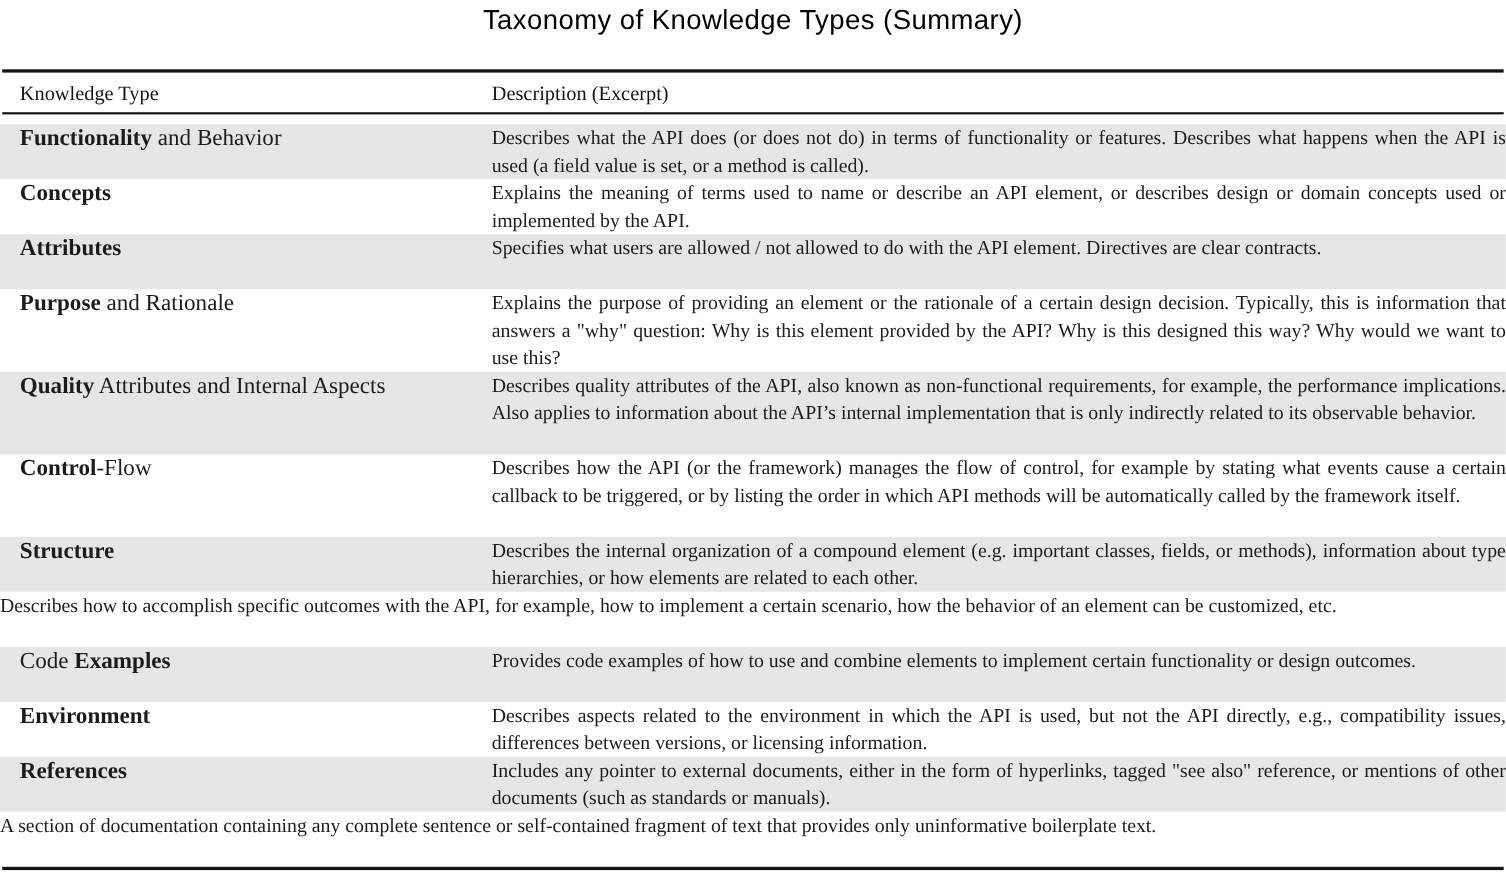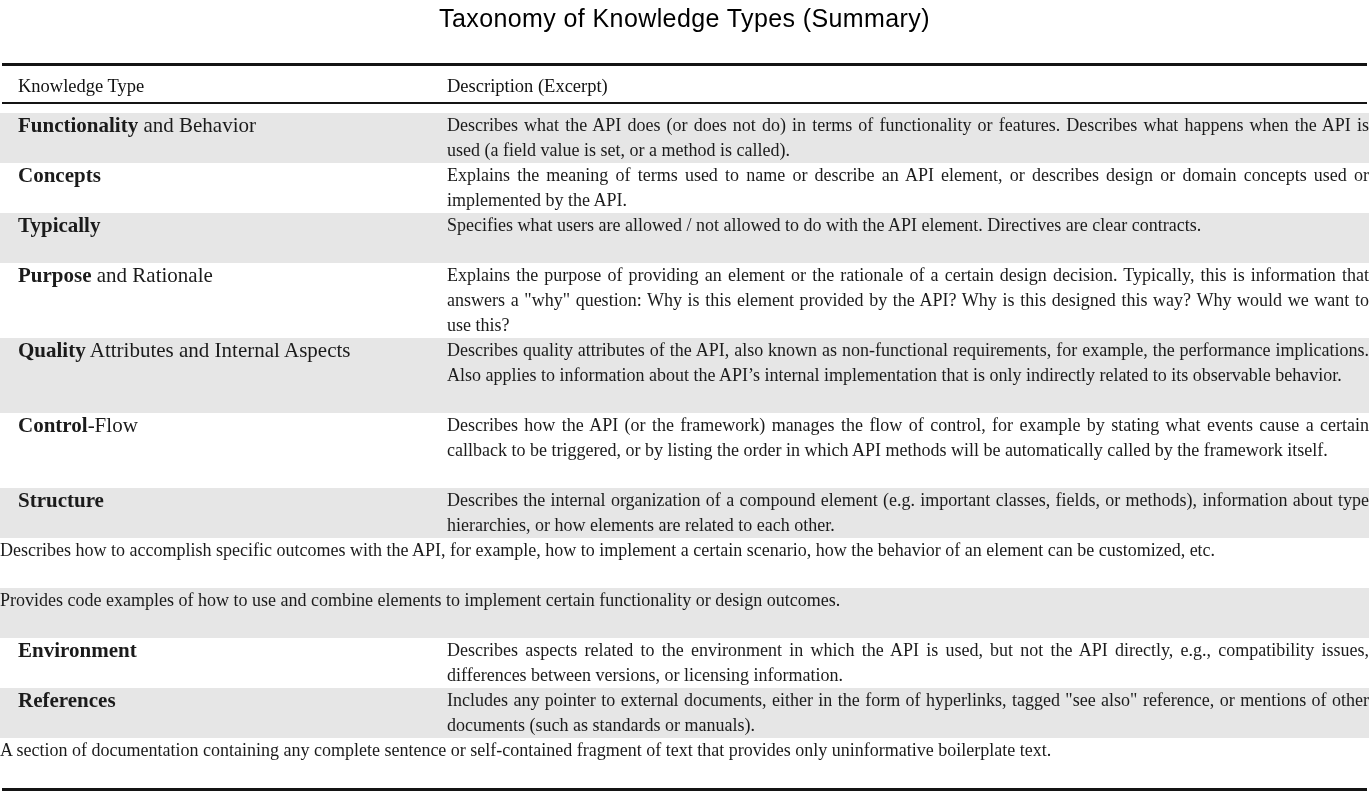--- a/index.html
+++ b/index.html
@@ -91,21 +91,21 @@
   <div class="table-body" id="table-body">
       <div class="row">
         <div class="col-type"><span class="seg-bold">Functionality</span><span class="seg-regular"> and Behavior</span></div>
         <div class="col-desc">Describes what the API does (or does not do) in terms of functionality or features. Describes what happens when the API is used (a field value is set, or a method is called).</div>
       </div>
       <div class="row">
         <div class="col-type"><span class="seg-bold">Concepts</span></div>
         <div class="col-desc">Explains the meaning of terms used to name or describe an API element, or describes design or domain concepts used or implemented by the API.</div>
       </div>
       <div class="row">
-        <div class="col-type"><span class="seg-bold">Typically</span></div>
+        <div class="col-type"><span class="seg-bold">Attributes</span></div>
         <div class="col-desc">Specifies what users are allowed / not allowed to do with the API element. Directives are clear contracts.</div>
       </div>
       <div class="row">
         <div class="col-type"><span class="seg-bold">Purpose</span><span class="seg-regular"> and Rationale</span></div>
         <div class="col-desc">Explains the purpose of providing an element or the rationale of a certain design decision. Typically, this is information that answers a "why" question: Why is this element provided by the API? Why is this designed this way? Why would we want to use this?</div>
       </div>
       <div class="row">
         <div class="col-type"><span class="seg-bold">Quality</span><span class="seg-regular"> Attributes and Internal Aspects</span></div>
         <div class="col-desc">Describes quality attributes of the API, also known as non-functional requirements, for example, the performance implications. Also applies to information about the API’s internal implementation that is only indirectly related to its observable behavior.</div>
       </div>
@@ -114,20 +114,21 @@
         <div class="col-desc">Describes how the API (or the framework) manages the flow of control, for example by stating what events cause a certain callback to be triggered, or by listing the order in which API methods will be automatically called by the framework itself.</div>
       </div>
       <div class="row">
         <div class="col-type"><span class="seg-bold">Structure</span></div>
         <div class="col-desc">Describes the internal organization of a compound element (e.g. important classes, fields, or methods), information about type hierarchies, or how elements are related to each other.</div>
       </div>
       <div class="row">
         <div class="col-desc">Describes how to accomplish specific outcomes with the API, for example, how to implement a certain scenario, how the behavior of an element can be customized, etc.</div>
       </div>
       <div class="row">
+        <div class="col-type"><span class="seg-regular">Code </span><span class="seg-bold">Examples</span></div>
         <div class="col-desc">Provides code examples of how to use and combine elements to implement certain functionality or design outcomes.</div>
       </div>
       <div class="row">
         <div class="col-type"><span class="seg-bold">Environment</span></div>
         <div class="col-desc">Describes aspects related to the environment in which the API is used, but not the API directly, e.g., compatibility issues, differences between versions, or licensing information.</div>
       </div>
       <div class="row">
         <div class="col-type"><span class="seg-bold">References</span></div>
         <div class="col-desc">Includes any pointer to external documents, either in the form of hyperlinks, tagged "see also" reference, or mentions of other documents (such as standards or manuals).</div>
       </div>

